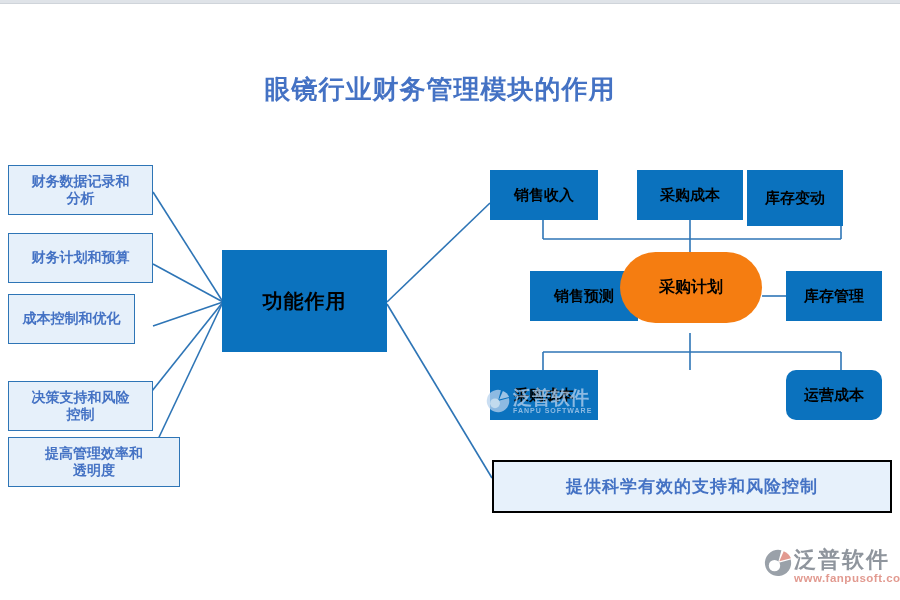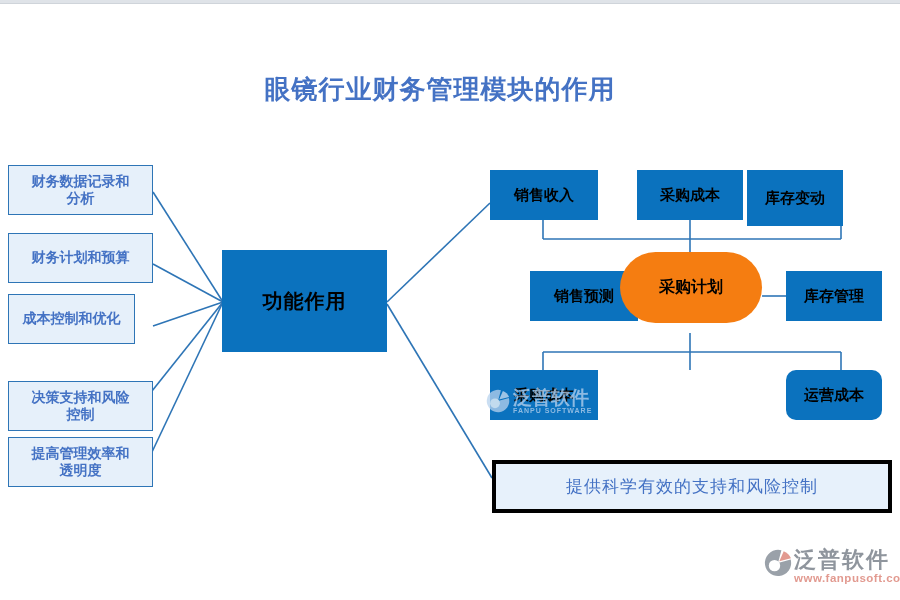--- a/index.html
+++ b/index.html
@@ -31,21 +31,21 @@
     background: #e6f0fa; border: 1.5px solid #2e75b6;
     color: #4472c4; font-weight: bold; font-size: 14px;
     display: flex; align-items: center; justify-content: center;
     text-align: center; white-space: pre-line; line-height: 1.25;
     padding: 2px 6px;
   }
   .lb1 { left: 8px;  top: 165px; width: 145px; height: 50px; }
   .lb2 { left: 8px;  top: 233px; width: 145px; height: 50px; }
   .lb3 { left: 8px;  top: 294px; width: 127px; height: 50px; }
   .lb4 { left: 8px;  top: 369px; width: 145px; height: 50px; margin-top: 12px; }
-  .lb5 { left: 8px;  top: 437px; width: 145px; height: 50px; }
+  .lb5 { left: 8px;  top: 437px; width: 172px; height: 50px; }
 
   .bluebox {
     position: absolute; z-index: 3;
     background: #0b72be; color: #000000;
     font-weight: bold; font-size: 15px;
     display: flex; align-items: center; justify-content: center;
     text-align: center;
   }
   .center-node {
     left: 222px; top: 250px; width: 165px; height: 102px;
@@ -64,22 +64,22 @@
     position: absolute; z-index: 3;
     left: 620px; top: 252px; width: 142px; height: 71px;
     background: #f57d11; border-radius: 36px;
     color: #000000; font-weight: bold; font-size: 16px;
     display: flex; align-items: center; justify-content: center;
   }
 
   .banner {
     position: absolute; z-index: 3;
     left: 492px; top: 460px; width: 400px; height: 53px;
-    background: #e7f1fb; border: 4px solid #000000;
-    color: #4472c4; font-weight: normal; font-size: 17px;
+    background: #e7f1fb; border: 2px solid #000000;
+    color: #4472c4; font-weight: bold; font-size: 17px;
     display: flex; align-items: center; justify-content: center;
     letter-spacing: 1px;
   }
 
   .watermark {
     position: absolute; z-index: 5;
     left: 486px; top: 388px; width: 120px;
     display: flex; align-items: flex-start; gap: 3px;
     opacity: 0.75; pointer-events: none;
   }

